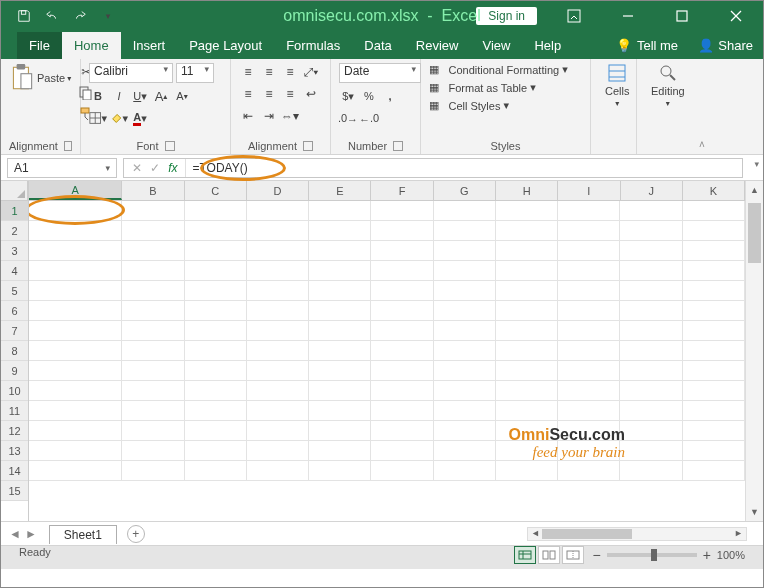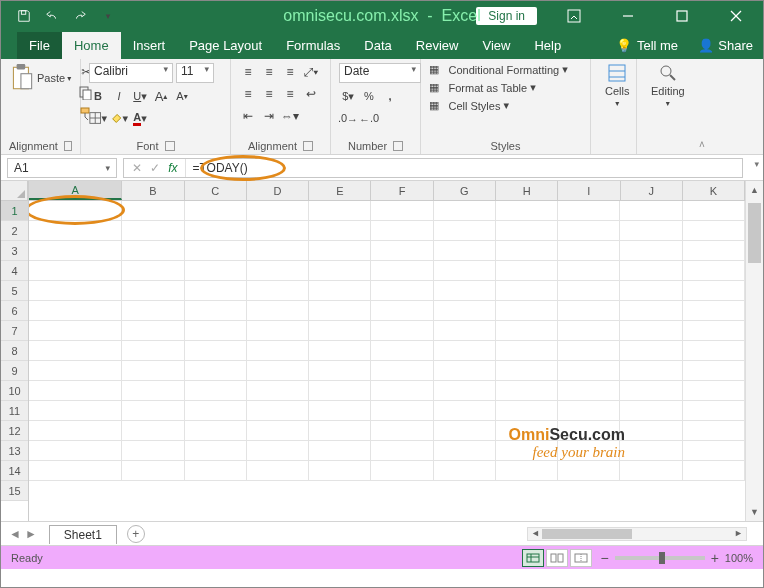--- a/index.html
+++ b/index.html
@@ -75,21 +75,21 @@
 
   .sheettabs{height:24px;background:#fff;border-top:1px solid #d4d4d4;display:flex;align-items:center;position:relative;}
   .st-nav{padding:0 8px;color:#888;display:flex;gap:4px;}
   .st-tab{border:1px solid #aeaeae;border-bottom:none;padding:2px 14px;font-size:12px;background:#fff;margin-left:4px;position:relative;top:1px;}
   .st-add{width:18px;height:18px;border:1px solid #b7b7b7;border-radius:50%;display:flex;align-items:center;justify-content:center;margin-left:10px;font-size:12px;color:#666;}
   .hscroll{margin-left:auto;margin-right:16px;width:220px;height:14px;background:#f3f3f3;border:1px solid #ddd;position:relative;}
   .hscroll .thumb{position:absolute;left:14px;top:1px;bottom:1px;width:90px;background:#c7c7c7;}
   .hscroll .arr{position:absolute;top:0;font-size:9px;color:#666;}
   .hscroll .l{left:3px;} .hscroll .r{right:3px;}
 
-  .status{height:24px;background:#f0abfc;border-top:1px solid #d4d4d4;display:flex;align-items:center;padding:0 10px;font-size:11px;color:#555;gap:8px;}
+  .status{height:24px;background:#e5e5e5;border-top:1px solid #d4d4d4;display:flex;align-items:flex-start;padding:0 18px;font-size:11px;color:#555;gap:8px;}
   .status .right{margin-left:auto;display:flex;align-items:center;gap:8px;}
   .viewbtns{display:flex;gap:2px;}
   .viewbtn{width:22px;height:18px;border:1px solid #c7c7c7;background:#fff;display:flex;align-items:center;justify-content:center;}
   .viewbtn.active{background:#d9eadf;border-color:#227447;}
   .zoom{display:flex;align-items:center;gap:6px;}
   .slider{width:90px;height:4px;background:#c7c7c7;position:relative;}
   .slider .knob{position:absolute;left:44px;top:-4px;width:6px;height:12px;background:#666;}
 </style>
 </head>
 <body>

